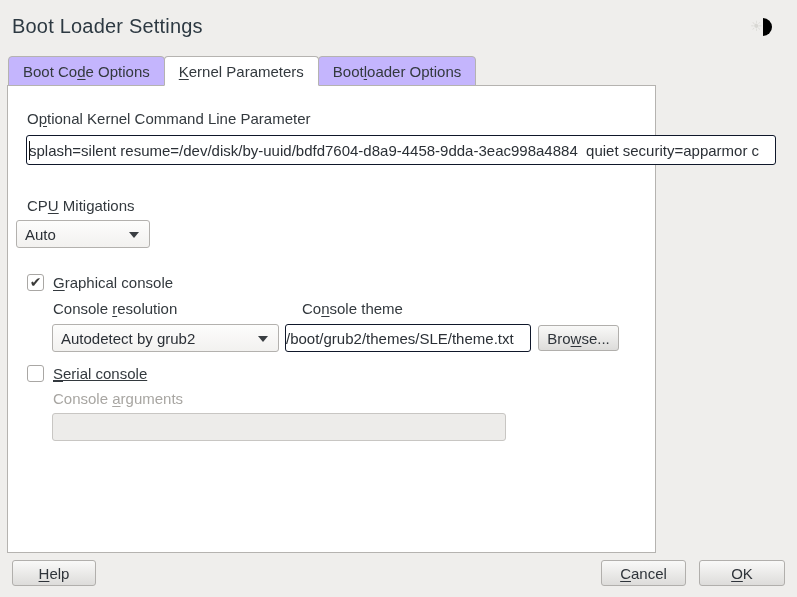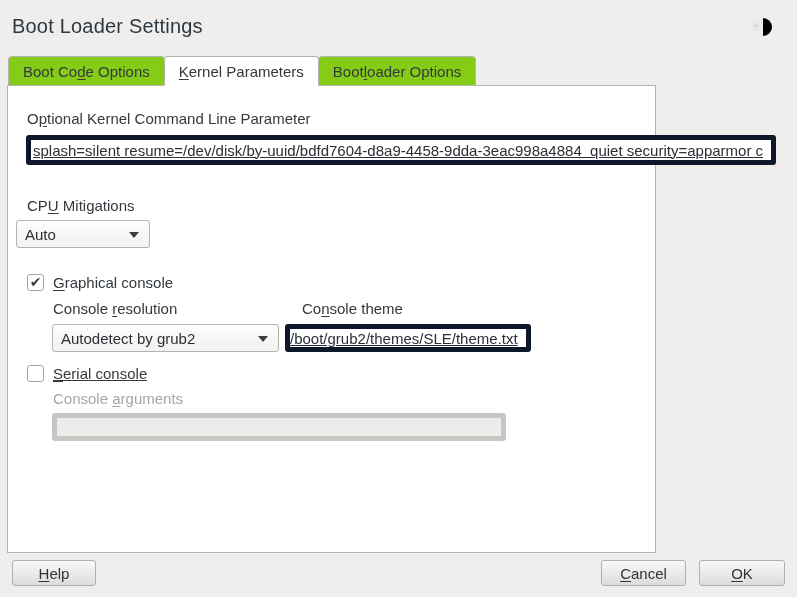--- a/index.html
+++ b/index.html
@@ -32,21 +32,21 @@
 
   
   .tabbar {
     position: absolute; left: 8px; top: 56px;
     display: flex; z-index: 2;
   }
   .tab {
     height: 30px; padding: 0 14px;
     display: flex; align-items: center;
     font-size: 15px; color: #33393e;
-    background: #84cc16;
+    background: #c4b5fd;
     border: 1px solid #b5b3b0;
     border-radius: 4px 4px 0 0;
     margin-right: -1px;
     cursor: default;
   }
   .tab.active {
     background: #ffffff;
     border-bottom-color: #ffffff;
     z-index: 3;
   }
@@ -57,27 +57,26 @@
     width: 649px; height: 468px;
     background: #ffffff;
     border: 1px solid #b5b3b0;
     z-index: 1;
   }
   .lbl { position: absolute; font-size: 15px; color: #33393e; white-space: nowrap; }
   .lbl.disabled { color: #a8a6a2; }
 
   input.text {
     position: absolute;
-    border: 5px solid #0f172a; border-radius: 3px;
+    border: 1px solid #0f172a; border-radius: 3px;
     background: #ffffff;
     font-family: "Liberation Sans", sans-serif;
     font-size: 15px; color: #2b3036;
     padding: 0 4px 0 2px;
     outline: none;
-    text-decoration: underline;
   }
   input.text.disabled { background: #edecea; border-color: #c8c6c3; }
   .caret { position: absolute; width: 1px; height: 19px; background: #111; }
 
   .combo {
     position: absolute;
     border: 1px solid #b3b1ae; border-radius: 3px;
     background: linear-gradient(#fdfdfc, #f2f1ef);
     display: flex; align-items: center;
     font-size: 15px; color: #2b3036;
@@ -147,20 +146,21 @@
   <div class="lbl" style="left:45px; top:214px;">Console <u>r</u>esolution</div>
 
   <div class="lbl" style="left:45px; top:188px;"><u>G</u>raphical console</div>
   <div class="combo" style="left:44px; top:238px; width:227px; height:28px;">
     <span>Autodetect by grub2</span>
     <span class="arrow"></span>
   </div>
 
   <div class="lbl" style="left:278px; top:214px;margin-left:16px;">Co<u>n</u>sole theme</div>
   <input class="text" type="text" style="left: 277px; top: 238px; width: 246px; height: 28px; padding-left: 0;" value="/boot/grub2/themes/SLE/theme.txt">
+  <button class="btn" style="left:530px; top:239px; width:81px; height:26px;">Bro<u>w</u>se...</button>
 
   <div class="checkbox" style="left:19px; top:279px;">
     
   </div>
   <div class="lbl" style="left:45px; top:279px;text-decoration:underline;"><u>S</u>erial console</div>
 
   <div class="lbl disabled" style="left:45px; top:304px;">Console <u>a</u>rguments</div>
   <input class="text disabled" type="text" disabled="" style="left: 44px; top: 327px; width: 454px; height: 28px;" value="">
 </div>
 

